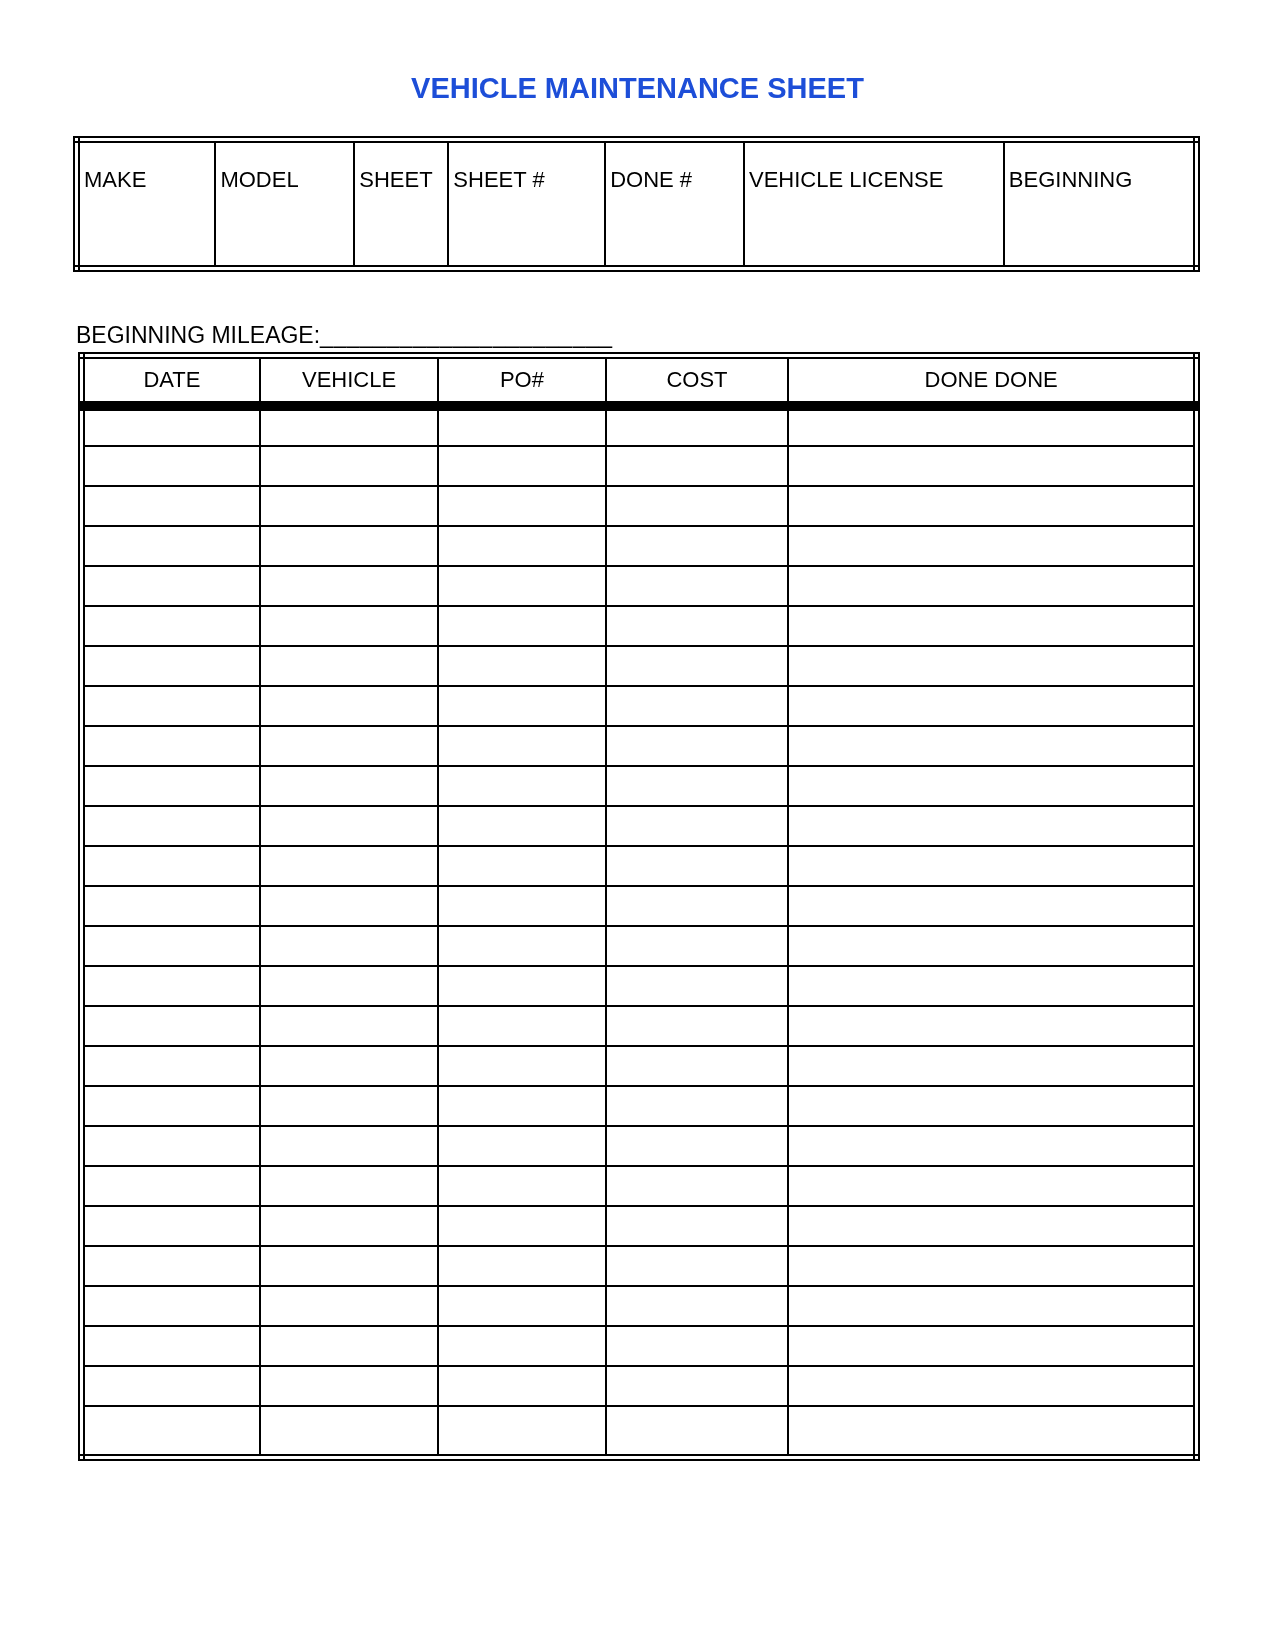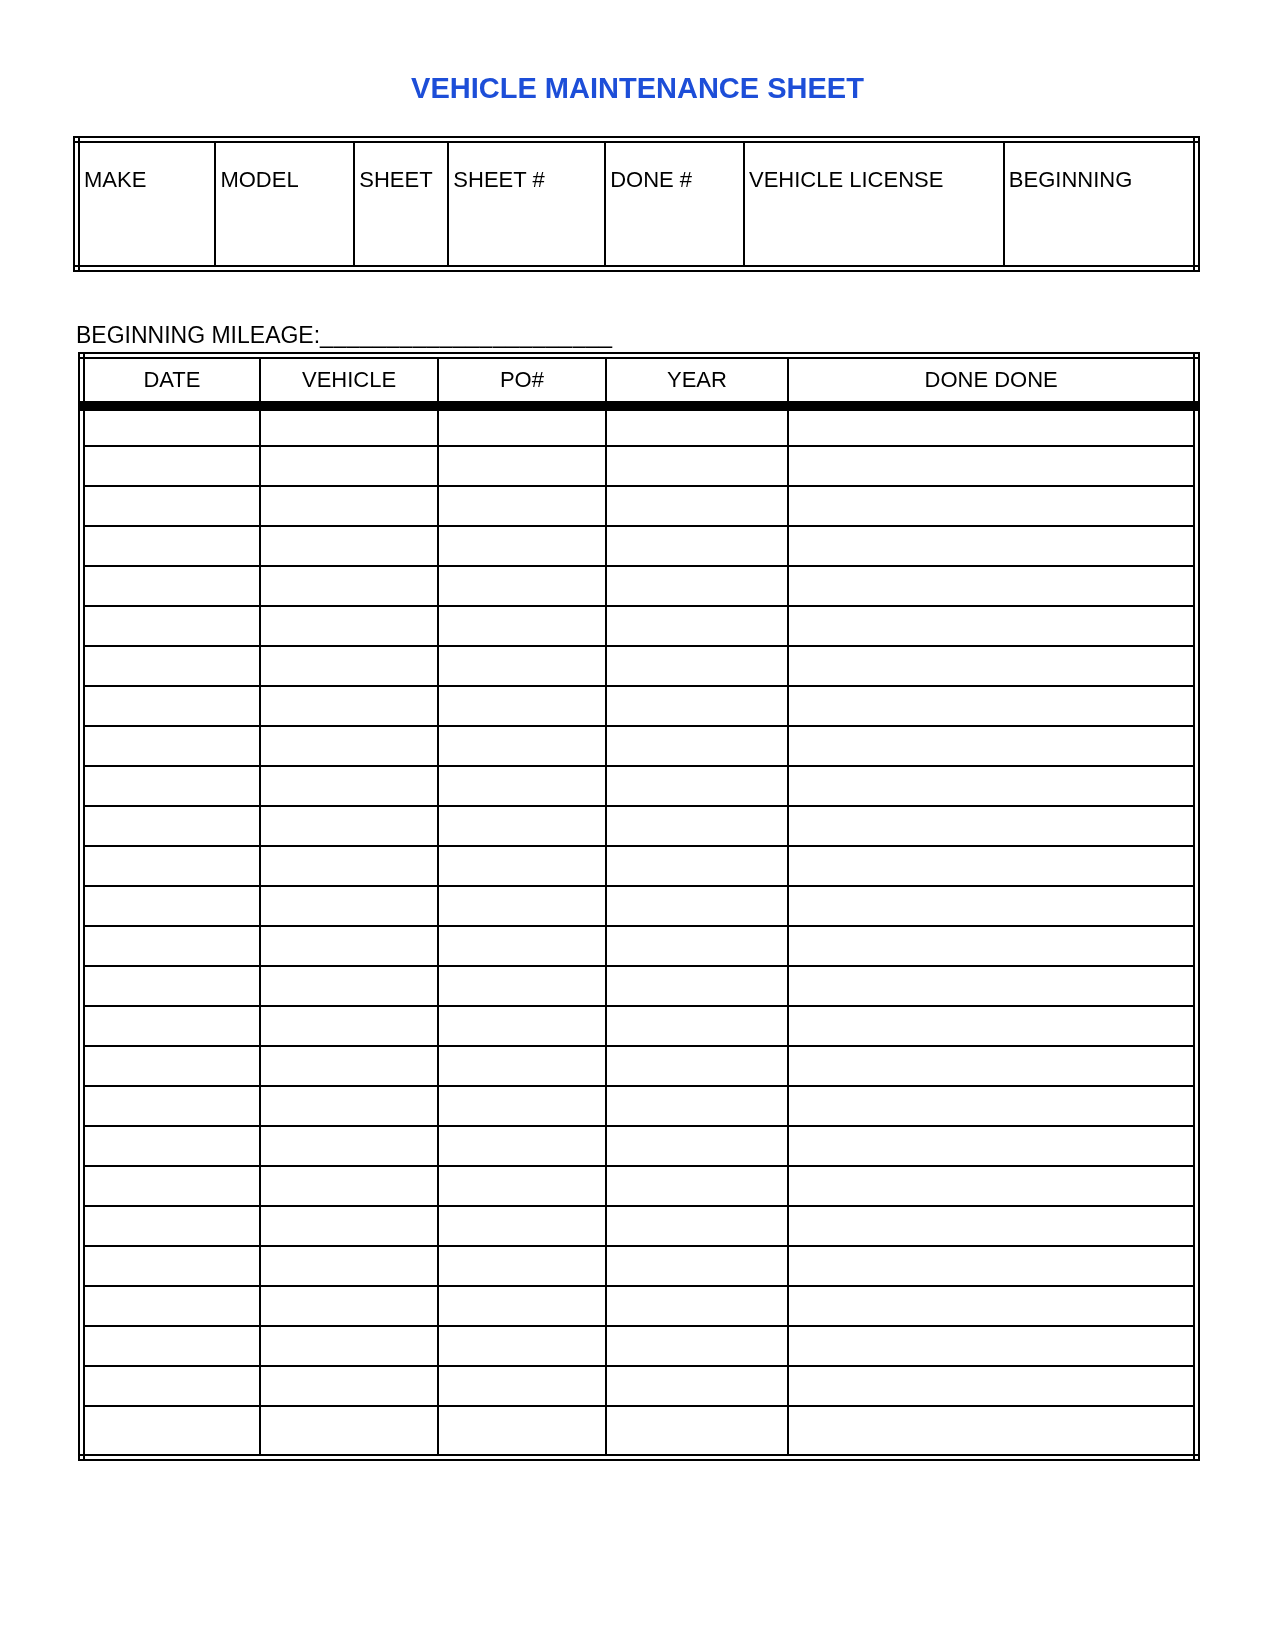--- a/index.html
+++ b/index.html
@@ -146,21 +146,21 @@
         <col style="width:16.0%">
         <col style="width:15.0%">
         <col style="width:16.4%">
         <col style="width:36.6%">
       </colgroup>
       <thead>
         <tr>
           <th>DATE</th>
           <th>VEHICLE</th>
           <th>PO#</th>
-          <th>YEAR</th>
+          <th>COST</th>
           <th>DONE DONE</th>
         </tr>
       </thead>
       <tbody>
           <tr>
             <td></td>
             <td></td>
             <td></td>
             <td></td>
             <td></td>

